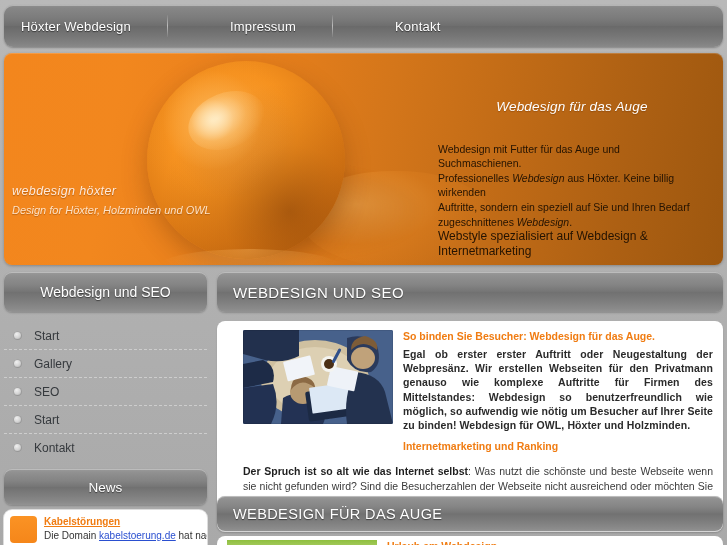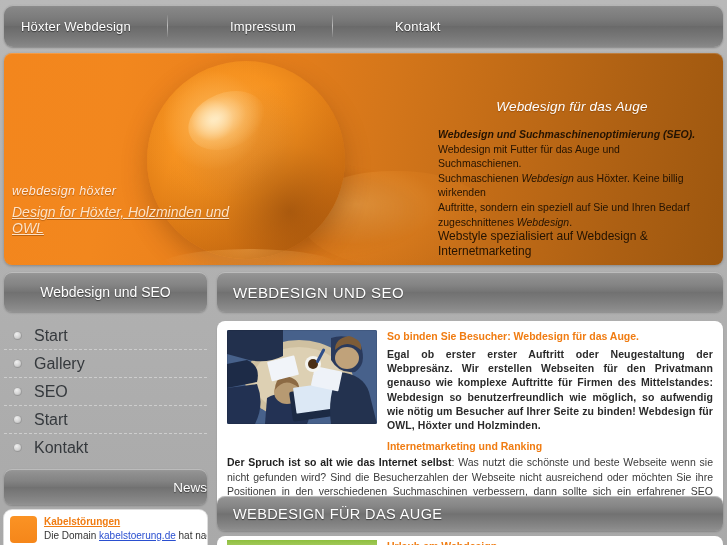--- a/index.html
+++ b/index.html
@@ -135,24 +135,23 @@
     font-style: italic;
   }
   .hero-left-title {
     font-size: 12.5px;
     letter-spacing: 0.4px;
     margin-bottom: 6px;
     color: #ffeada;
     text-shadow: 0 1px 1px rgba(120,55,0,0.5);
   }
   .hero-left-sub {
-    font-size: 14px;
+    font-size: 11px;
     color: #ffe3c6;
     text-shadow: 0 1px 1px rgba(120,55,0,0.45);
-    text-decoration: underline;
   }
 
   .hero-right {
     position: absolute;
     left: 434px;
     top: 46px;
     width: 268px;
     color: #2e1a06;
   }
   .hero-right-head {
@@ -226,31 +225,31 @@
     width: 9px;
     height: 9px;
     border-radius: 50%;
     margin-left: 9px;
     margin-right: 12px;
     background: radial-gradient(circle at 40% 35%, #f0f0f0 0%, #d4d4d4 45%, #9c9c9c 100%);
     box-shadow: inset 0 0 0 1px rgba(120,120,120,0.55);
     flex: 0 0 auto;
   }
   .side-item-label {
-    font-size: 16px;
+    font-size: 12px;
     color: #35393d;
   }
 
   .news-bar {
     position: absolute;
     left: 4px;
     top: 469px;
     width: 203px;
     height: 36px;
-    justify-content: flex-end;
+    justify-content: center;
   }
   .news-bar span {
     color: #ffffff;
     font-size: 13.5px;
     text-shadow: 0 1px 1px rgba(0,0,0,0.5);
   }
   .news-box {
     position: absolute;
     left: 4px;
     top: 510px;
@@ -306,21 +305,21 @@
     font-size: 15px;
     letter-spacing: 0.4px;
     text-shadow: 0 1px 1px rgba(0,0,0,0.5);
   }
   .card {
     margin-top: 9px;
     width: 506px;
     background: #ffffff;
     border-radius: 8px;
     box-sizing: border-box;
-    padding: 9px 10px 10px 10px;
+    padding: 9px 10px 10px 26px;
     box-shadow: 0 1px 2px rgba(0,0,0,0.12);
   }
   .card-row { display: flex; }
   .photo {
     width: 150px;
     height: 94px;
     flex: 0 0 auto;
     border-radius: 2px;
     margin-right: 10px;
     overflow: hidden;
@@ -354,21 +353,21 @@
   .link-orange {
     color: #f07c12;
     font-weight: bold;
     text-decoration: underline;
     cursor: pointer;
   }
   .art-head2 {
     font-size: 10.5px;
     font-weight: bold;
     color: #f07c12;
-    margin-bottom: 3px;
+    margin-bottom: 12px;
   }
 
   .main-bar2 {
     position: absolute;
     left: 217px;
     top: 496px;
     width: 506px;
     height: 35px;
     padding-left: 16px;
   }
@@ -424,23 +423,23 @@
     <div class="hero-reflect"></div>
 
     <div class="hero-left">
       <div class="hero-left-title">webdesign höxter</div>
       <div class="hero-left-sub">Design for Höxter, Holzminden und OWL</div>
     </div>
 
     <div class="hero-right">
       <div class="hero-right-head">Webdesign für das Auge</div>
       <p>
-        <span class="hrp-b">Webdesign und  Suchmaschinenoptimierung (SEO).</span><br>
+        <br>
         <span>Webdesign mit Futter für das Auge und Suchmaschienen.</span><br>
-        <span>Suchmaschienen </span><span class="hrp-i">Webdesign</span><span> aus Höxter. Keine billig wirkenden</span><br>
+        <span>Professionelles </span><span class="hrp-i">Webdesign</span><span> aus Höxter. Keine billig wirkenden</span><br>
         <span>Auftritte, sondern ein speziell auf Sie und Ihren Bedarf</span><br>
         <span>zugeschnittenes </span><span class="hrp-i">Webdesign</span><span>.</span>
       </p>
       <div class="hero-right-foot">Webstyle spezialisiert auf Webdesign &amp; Internetmarketing</div>
     </div>
   </div>
 
   <div class="sidebar">
     <div class="bar side-bar-title">
       <span>Webdesign und SEO</span>

